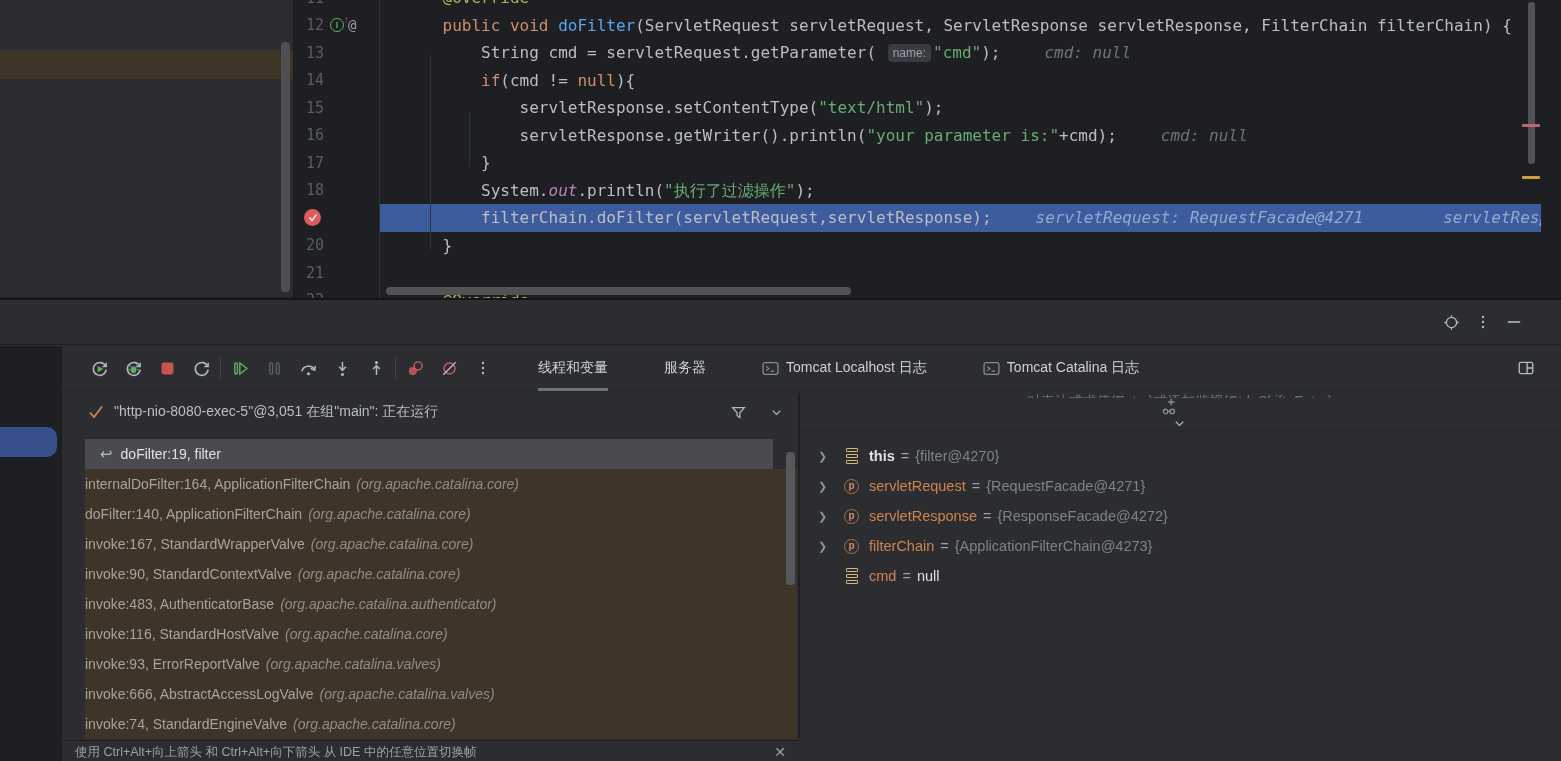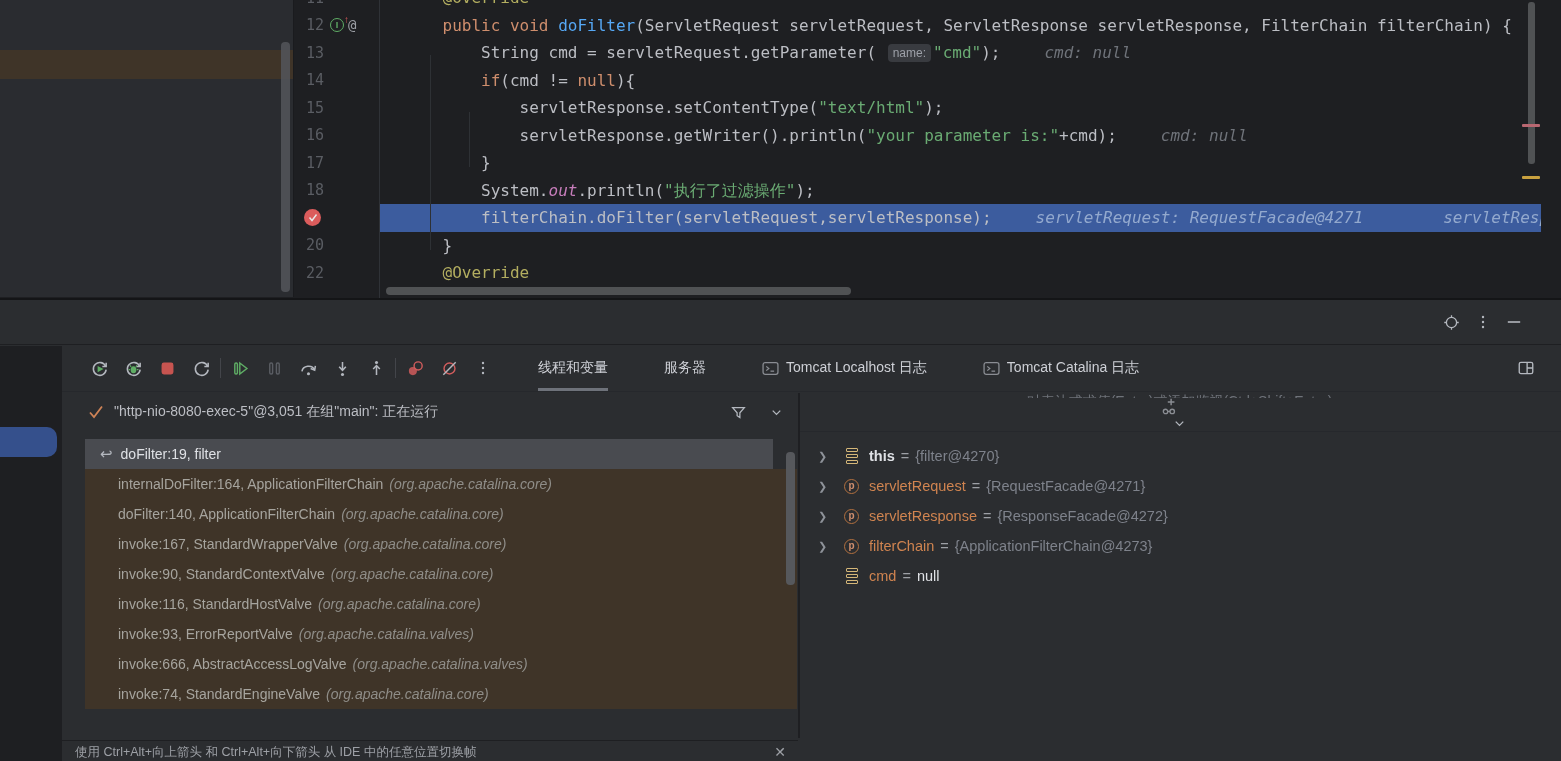--- a/index.html
+++ b/index.html
@@ -53,21 +53,21 @@
   
   #left-stripe{position:absolute;left:0;top:46px;bottom:0;width:62px;background:#1E1F22;}
   #stripe-debug-btn{position:absolute;left:0;top:81px;width:57px;height:30px;background:#35508C;border-radius:0 10px 10px 0;}
   
   #frames-pane{position:absolute;left:62px;top:93px;width:736px;height:347px;}
   #thread-row{height:38px;display:flex;align-items:center;padding:0 14px 0 26px;font-size:14px;color:#BCBEC4;}
   #thread-row .t-label{margin-left:10px;}
   #thread-row .spacer{flex:1;}
   #frames-list{position:absolute;left:23px;top:46px;width:712px;bottom:0;overflow:hidden;}
   .frame-row{height:30px;display:flex;align-items:center;background:#3F3428;color:#A6A49E;font-size:14px;
-             padding-left:33px;box-sizing:border-box;}
+             box-sizing:border-box;}
   .frame-row .fpkg{font-style:italic;color:#8F8D88;margin-left:6px;}
   .frame-row.sel{background:#494B50;color:#DFE1E5;width:688px;padding-left:15px;}
   .frame-row.sel .ret{color:#B4B8BF;font-size:15px;margin-right:8px;}
   #frames-scroll{position:absolute;left:724px;top:59px;width:9px;height:133px;background:#56585C;border-radius:4px;}
   
   #pane-divider{position:absolute;left:798px;top:93px;width:2px;bottom:23px;background:#1E1F22;}
   
   #vars-pane{position:absolute;left:800px;top:93px;right:0;bottom:0;}
   #watch-row{height:38px;display:flex;align-items:center;padding:0 14px 0 12px;border-bottom:1px solid #26282C;flex-direction:column;}
   #watch-row .ph{flex:1;color:#6F737A;font-size:14px;white-space:nowrap;overflow:hidden;}
@@ -164,20 +164,26 @@
           <div class="code"><span class="seg-plain">        filterChain.doFilter(servletRequest,servletResponse);</span><span class="hint">servletRequest: RequestFacade@4271</span><span class="hint">servletResponse: ResponseFacade@4272</span></div>
         </div>
         <div class="code-row">
           <div class="gut">
             <span class="lnum">20</span>
           </div>
           <div class="code"><span class="seg-plain">    }</span></div>
         </div>
         <div class="code-row">
           <div class="gut">
+            <span class="lnum">21</span>
+          </div>
+          <div class="code"></div>
+        </div>
+        <div class="code-row">
+          <div class="gut">
             <span class="lnum">22</span>
           </div>
           <div class="code"><span class="seg-ann">    @Override</span></div>
         </div>
       </div>
     <div class="gutter-sep"></div>
     <div class="indent-guide" style="left:136px;top:55px;height:195px;"></div>
     <div class="indent-guide" style="left:175px;top:112px;height:55px;"></div>
     <div id="editor-vscroll"></div>
     <div class="stripe-mark" style="top:124px;background:#B96771;"></div>
@@ -370,20 +376,24 @@
             <span>doFilter:140, ApplicationFilterChain</span>
             <span class="fpkg">(org.apache.catalina.core)</span>
           </div>
           <div class="frame-row">
             <span>invoke:167, StandardWrapperValve</span>
             <span class="fpkg">(org.apache.catalina.core)</span>
           </div>
           <div class="frame-row">
             <span>invoke:90, StandardContextValve</span>
             <span class="fpkg">(org.apache.catalina.core)</span>
+          </div>
+          <div class="frame-row">
+            <span>invoke:483, AuthenticatorBase</span>
+            <span class="fpkg">(org.apache.catalina.authenticator)</span>
           </div>
           <div class="frame-row">
             <span>invoke:116, StandardHostValve</span>
             <span class="fpkg">(org.apache.catalina.core)</span>
           </div>
           <div class="frame-row">
             <span>invoke:93, ErrorReportValve</span>
             <span class="fpkg">(org.apache.catalina.valves)</span>
           </div>
           <div class="frame-row">

